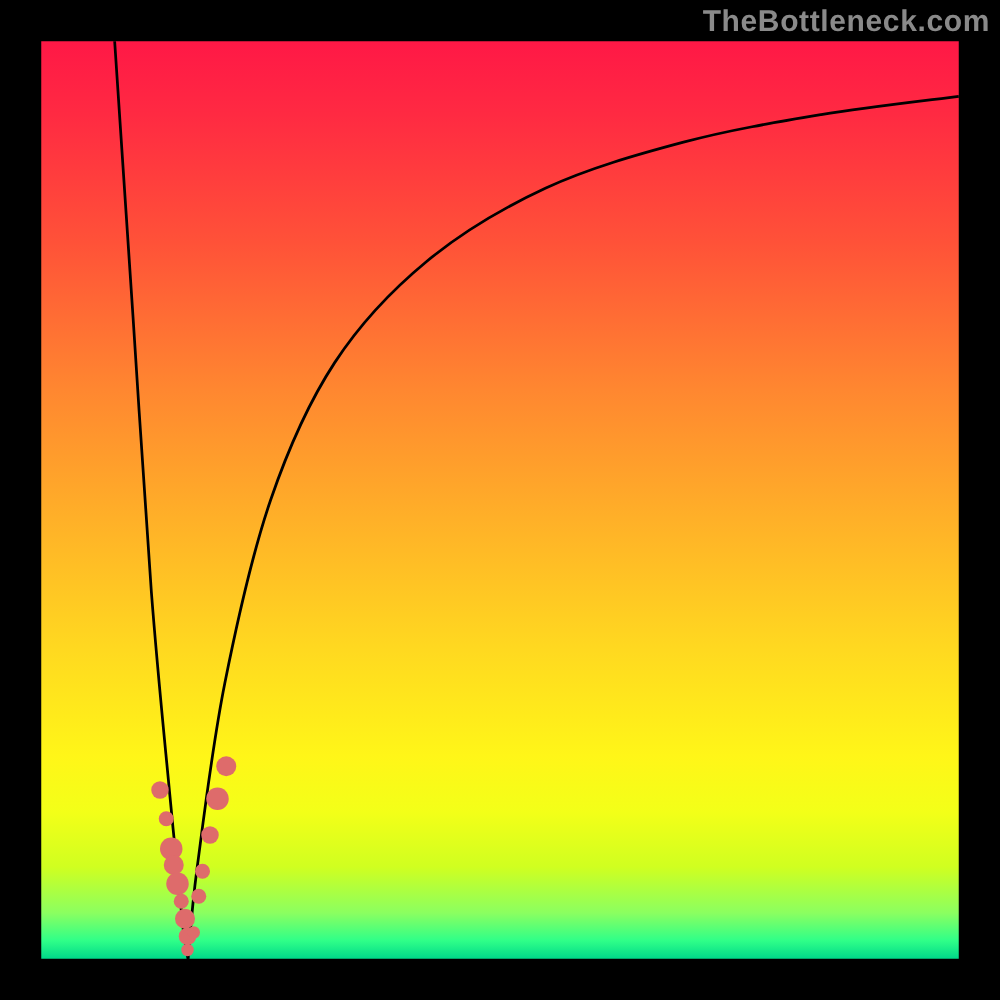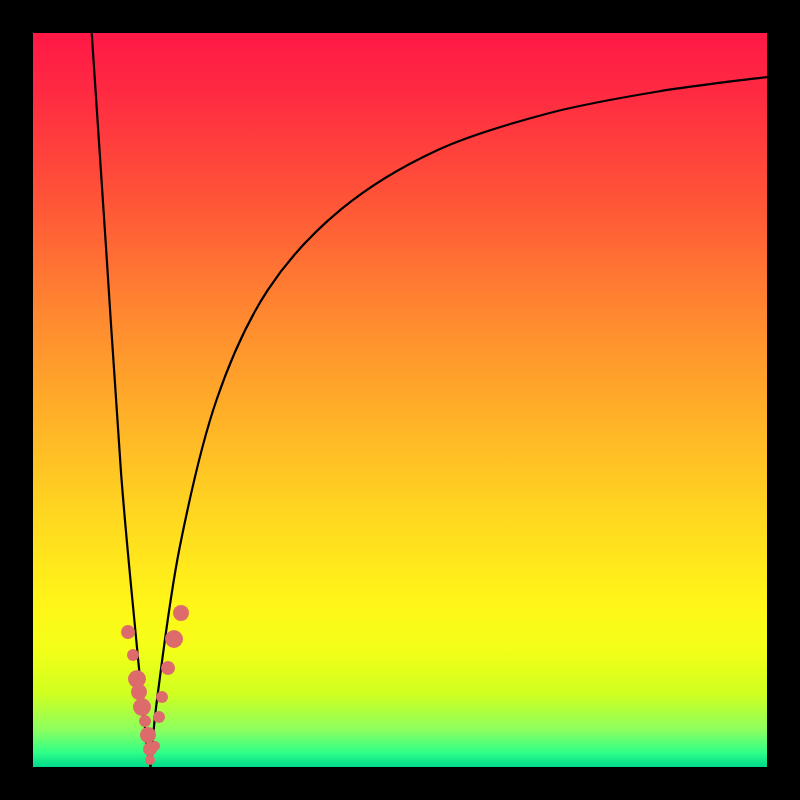--- a/index.html
+++ b/index.html
@@ -82,13 +82,14 @@
       <div class="marker" style="width: 14px; height: 14px; left: 149.706px; top: 749.384px; background: rgb(222, 107, 107);"></div>
       <div class="marker" style="width: 10px; height: 10px; left: 150.44px; top: 760.394px; background: rgb(222, 107, 107);"></div>
       <div class="marker" style="width: 10px; height: 10px; left: 154.844px; top: 746.448px; background: rgb(222, 107, 107);"></div>
       <div class="marker" style="width: 12px; height: 12px; left: 159.248px; top: 717.088px; background: rgb(222, 107, 107);"></div>
       <div class="marker" style="width: 12px; height: 12px; left: 162.184px; top: 697.27px; background: rgb(222, 107, 107);"></div>
       <div class="marker" style="width: 14px; height: 14px; left: 168.056px; top: 667.91px; background: rgb(222, 107, 107);"></div>
       <div class="marker" style="width: 18px; height: 18px; left: 173.928px; top: 638.55px; background: rgb(222, 107, 107);"></div>
       <div class="marker" style="width: 16px; height: 16px; left: 181.268px; top: 612.86px; background: rgb(222, 107, 107);"></div>
     </div>
 
+  <div class="watermark">TheBottleneck.com</div>
 </div>
 
 </body></html>

